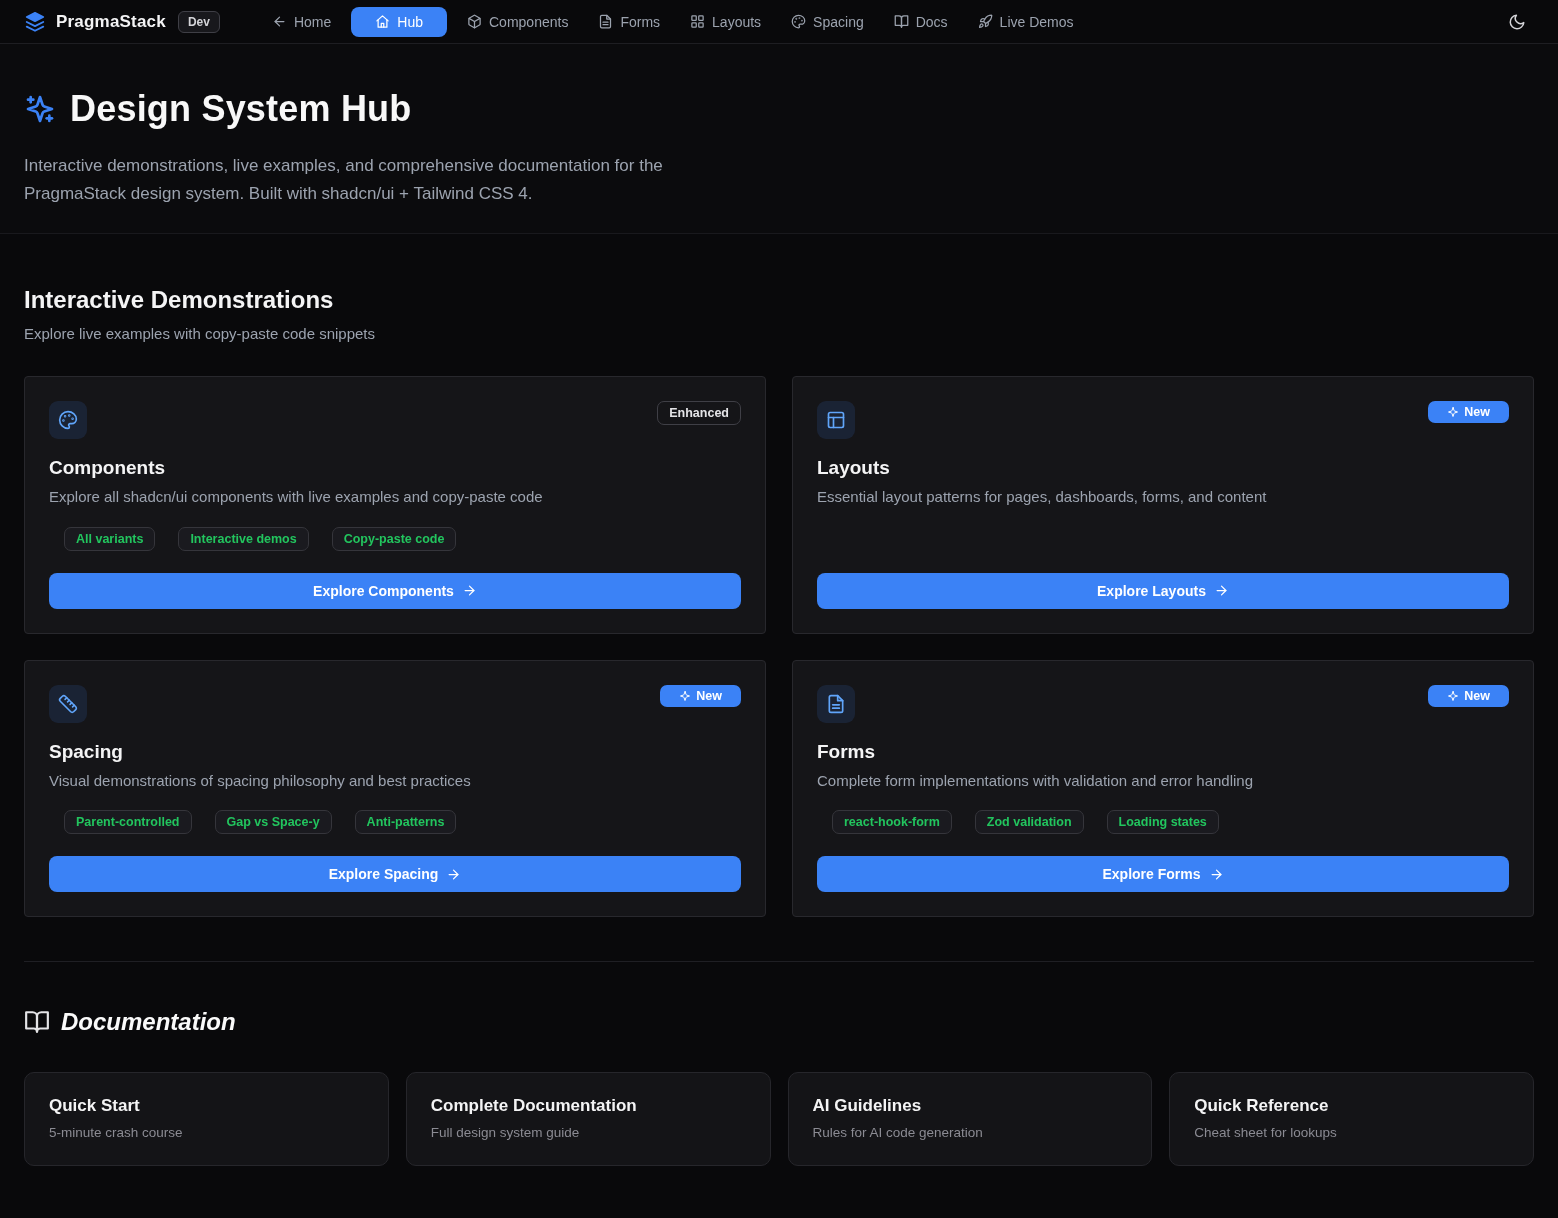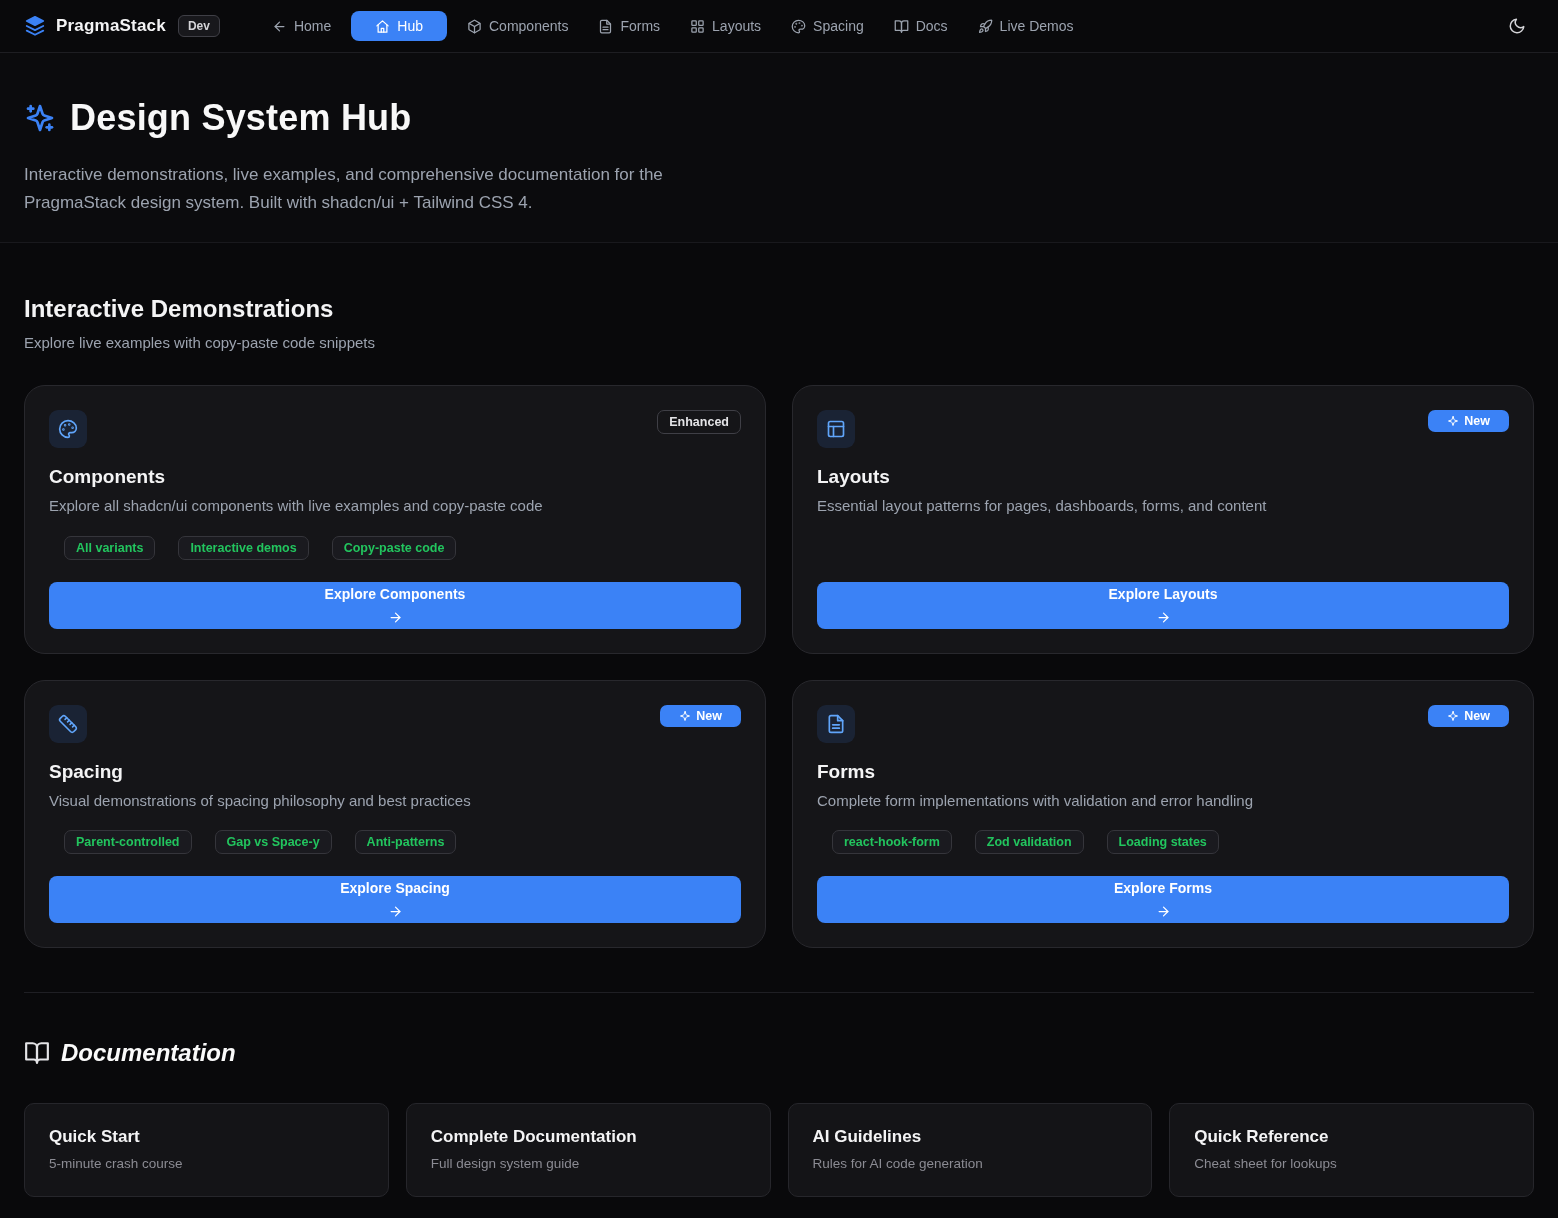--- a/index.html
+++ b/index.html
@@ -7,21 +7,21 @@
   body {
     width:1558px; min-height:1218px;
     font-family:"Liberation Sans","DejaVu Sans",sans-serif;
     color:#fafafa;
     -webkit-font-smoothing:antialiased;
   }
   svg { display:block; }
 
   
   .navbar {
-    height:53px; display:flex; align-items:center;
+    height:44px; display:flex; align-items:center;
     padding:0 24px; border-bottom:1px solid #1e1e22; background:#09090b;
   }
   .brand { display:flex; align-items:center; gap:10px; cursor:pointer; }
   .brand-name { font-size:17px; font-weight:700; color:#f4f4f5; letter-spacing:.2px; }
   .dev-badge {
     font-size:12px; font-weight:600; color:#d4d4d8;
     border:1px solid #3f3f46; background:#18181c;
     padding:3px 9px; border-radius:6px; margin-left:2px;
   }
   .nav-menu { display:flex; align-items:center; gap:10px; margin-left:42px; }
@@ -54,21 +54,21 @@
   .section h2 { font-size:24px; font-weight:700; color:#f4f4f5; }
   .section-sub { margin-top:11px; font-size:15px; color:#9ca3af; }
   .heading-row { display:flex; align-items:center; gap:11px;font-style:italic; }
 
   
   .demo-grid {
     margin-top:34px;
     display:grid; grid-template-columns:1fr 1fr; gap:26px;
   }
   .demo-card {
-    background:#151518; border:1px solid #28282d; border-radius:21px;
+    background:#151518; border:1px solid #28282d; border-radius:4px;
     padding:24px; display:flex; flex-direction:column; cursor:pointer;
   }
   .card-top { display:flex; align-items:flex-start; justify-content:space-between; }
   .icon-tile {
     width:38px; height:38px; border-radius:9px;
     background:rgba(59,130,246,.13);
     display:flex; align-items:center; justify-content:center;
     color:#60a5fa;
   }
   .badge-outline {
@@ -86,25 +86,25 @@
   .tag-row { margin-top:18px; display:flex; flex-wrap:wrap; gap:8px; }
   .tag {
     font-size:12.5px; font-weight:600; color:#22c55e;
     border:1px solid #35353b; background:#1a1a1f;
     border-radius:7px; padding:4px 11px;margin-left:15px;
   }
   .cta-btn {
     margin-top:auto; padding-top:0;
   }
   .cta-btn button {
-    margin-top:22px; width:100%; height:47px;
+    margin-top:22px; width:100%; height:36px;
     background:#3b82f6; border:none; border-radius:8px;
     color:#ffffff; font-size:14px; font-weight:600;
     font-family:inherit; cursor:pointer;
-    display:flex; align-items:center; justify-content:center; gap:8px;flex-direction:column;
+    display:flex; align-items:center; justify-content:center; gap:8px;
   }
 
   
   .divider { margin:44px 24px 0; border:none; border-top:1px solid #1f1f24; }
 
   
   .docs-section { padding:46px 24px 20px; }
   .docs-grid {
     margin-top:36px;
     display:grid; grid-template-columns:repeat(4,1fr); gap:17px;

